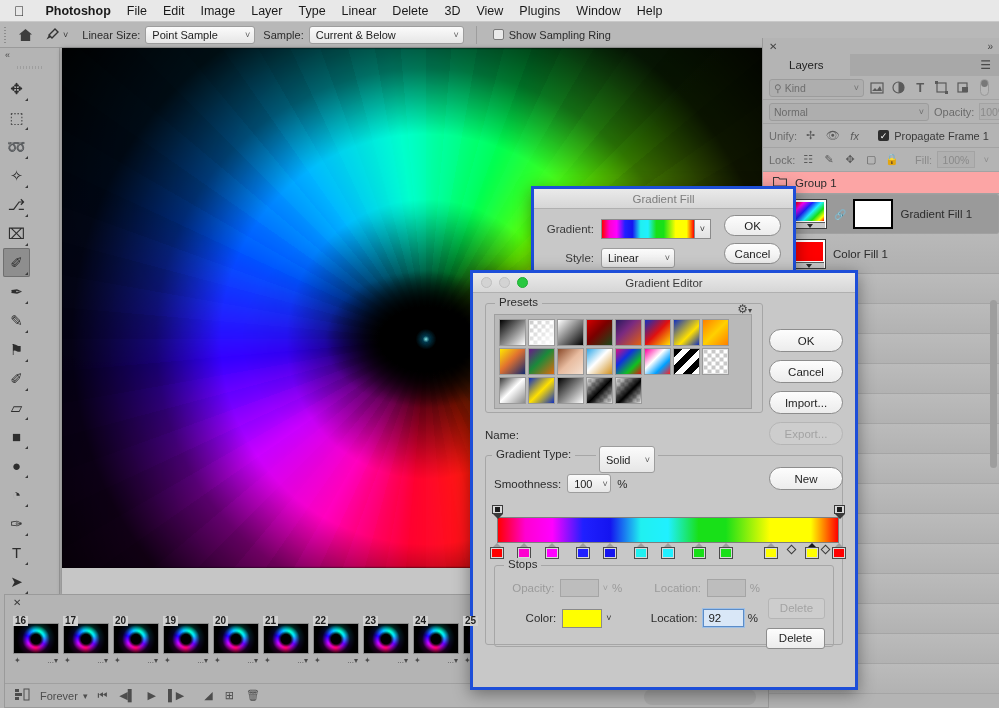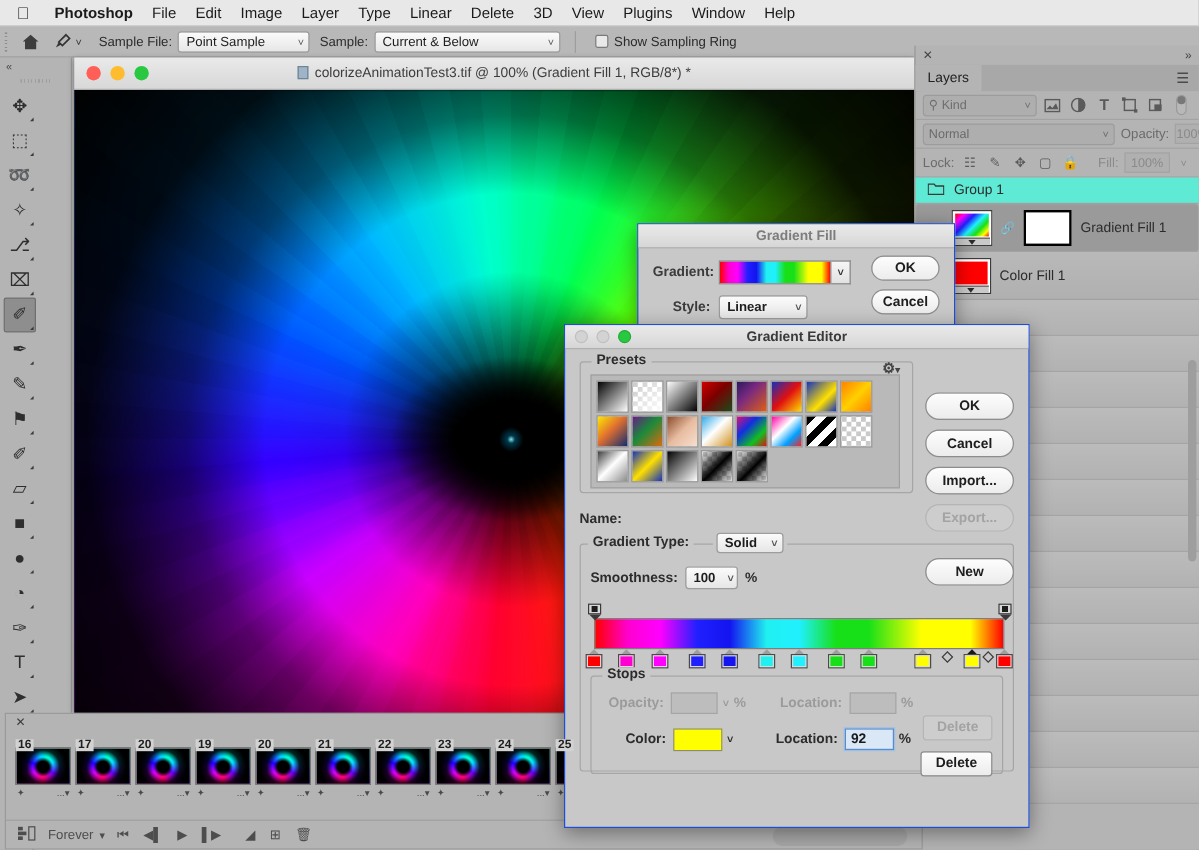--- a/index.html
+++ b/index.html
@@ -82,21 +82,21 @@
     border:1px solid #6d8598; vertical-align:-2px; margin-right:5px; }
   .canvas { position: relative; width: 700px; height: 520px; overflow: hidden; background: #000; }
   .canvas .layer { position: absolute; inset: 0; }
 
   
   .layers { position: absolute; left: 762px; top: 38px; width: 237px; height: 670px;
     background: #b4b4b4; border-left: 1px solid #999; }
   .lp-top { height: 16px; display:flex; align-items:center; justify-content:space-between;
     padding: 0 6px; color:#444; font-size:10px; }
   .lp-tabs { height: 22px; display:flex; align-items:flex-end; background:#a8a8a8; }
-  .lp-tab { height: 22px; padding: 0 10px; display:flex; align-items:center; font-size:11.5px;
+  .lp-tab { height: 22px; padding: 0 26px; display:flex; align-items:center; font-size:11.5px;
     background:#b4b4b4; color:#222; }
   .lp-burger { margin-left:auto; padding: 0 8px 4px 0; color:#4a4a4a; font-size:12px; }
   .lp-row { display:flex; align-items:center; height: 24px; padding: 0 6px; gap: 5px;
     border-bottom: 1px solid #a3a3a3; color:#3a3a3a; }
   .icbtn { width: 17px; height: 17px; display:flex; align-items:center; justify-content:center; color:#5a5a5a;}
   .lp-search { flex: 0 0 95px; height:18px; border:1px solid #9c9c9c; border-radius:3px;
     background:#aeaeae; display:flex; align-items:center; padding: 0 4px; gap:3px; color:#6e6e6e; font-size:10.5px;}
   .lp-blend { flex:0 0 160px; height:18px; border:1px solid #9c9c9c; border-radius:3px;
     background:#aeaeae; display:flex; align-items:center; padding:0 4px; color:#6b6b6b; font-size:10.5px;}
   .numfield { width: 40px; height: 17px; border:1px solid #a3a3a3; background:#b0b0b0;
@@ -108,21 +108,21 @@
   .lyr .eye { width: 16px; color:#4d4d4d; font-size:10px; }
   .thumb { width: 34px; height: 30px; border: 1px solid #3b3b3b; background:#fff; position:relative;}
   .thumb .mini { position:absolute; left:2px; right:2px; top:2px; bottom:7px; }
   .thumb .bar { position:absolute; left:1px; right:1px; bottom:0px; height:6px;
      background:#c9c9c9; border-top:1px solid #5a5a5a; }
   .thumb .bar:after { content:""; position:absolute; left:50%; top:1px; margin-left:-3px;
      border-left:3px solid transparent; border-right:3px solid transparent; border-top:4px solid #2a2a2a;}
   .masklink { color:#4b4b4b; font-size:10px; }
   .maskthumb { width: 40px; height: 30px; background:#fff; border: 2px solid #000; }
   .grp { display:flex; align-items:center; height:22px; padding-left: 10px; gap:8px;
-     border-bottom:1px solid #a1a1a1; font-size:11.5px; color:#2c2c2c; background:#5eead4;}
+     border-bottom:1px solid #a1a1a1; font-size:11.5px; color:#2c2c2c; background:#fca5a5;}
   .hiddenrow { height: 30px; border-bottom:1px solid #a5a5a5; font-size:11.5px; color:#3a3a3a;
      display:flex; align-items:center; padding-left: 22px;
      background: linear-gradient(to bottom,#bbb,#b2b2b2); }
   .scrollbar { position:absolute; right:2px; top:262px; width:7px; height:168px;
      background:#9e9e9e; border-radius:4px; }
 
   
   .timeline { position: absolute; left: 4px; top: 594px; width: 765px; height: 114px;
      background: #b4b4b4; border: 1px solid #9a9a9a; }
   .tl-top { height: 14px; display:flex; align-items:center; padding-left:8px; color:#3a3a3a; font-size:10px;}
@@ -139,21 +139,21 @@
      font-size: 8px; color:#4a4a4a; margin-top: 2px; padding: 0 1px;}
   .tl-ctrls { position:absolute; left:0; bottom:0; width: 100%; height: 24px;
      border-top:1px solid #a0a0a0; display:flex; align-items:center; gap: 10px; padding-left: 10px;
      color:#4d4d4d; font-size:11px;}
   .tl-ctrls .grpx { display:flex; gap:12px; align-items:center; }
   .tl-pill { position:absolute; right:12px; bottom:2px; width:112px; height:16px;
      background:#a8a8a8; border-radius:8px;}
 
   
   .dlg { position:absolute; background: #c8c8c8; box-shadow: 0 4px 16px rgba(0,0,0,.4);
-     border: 1px solid #1d4ed8; font-weight: bold; }
+     border: 3px solid #1d4ed8; }
   .dlg-title { height: 20px; background: linear-gradient(to bottom,#eaeaea,#d6d6d6);
      border-bottom:1px solid #b0b0b0; display:flex; align-items:center; position:relative; }
   .dlg-title .cap { position:absolute; left:0; right:0; text-align:center; font-size:11.5px; color:#7d7d7d;}
   .dlg-title.active .cap { color:#3a3a3a; }
   .dots { display:flex; gap:7px; padding-left:8px; }
   .dot { width:11px; height:11px; border-radius:50%; background:#d3d3d3; border:1px solid #bfbfbf;}
   .dot.green { background:#28c840; border-color:#20ad35; }
 
   
   #gfill { left: 531px; top: 186px; width: 265px; height: 92px; }
@@ -239,21 +239,21 @@
           <path d="M8 1 L15 7 h-2 v7 H3 V7 H1 Z" fill="#3d3d3d"></path>
         </svg>
     </span>
     <span class="opt-tool">
       <svg width="16" height="16" viewBox="0 0 16 16">
           <path d="M11 2l3 3-6 6-3-3z" fill="none" stroke="#333" stroke-width="1.4"></path>
           <path d="M5 8l-2.5 4.5L7 10z" fill="#333"></path>
         </svg>
       <span style="font-size:9px;color:#333;">˅</span>
     </span>
-    <span class="opt-label">Sample File:</span>
+    <span class="opt-label">Linear Size:</span>
     <span class="sel" style="width:110px;">
       <span>Point Sample</span>
       <span class="cv">˅</span>
     </span>
     <span class="opt-label">Sample:</span>
     <span class="sel" style="width:155px;">
       <span>Current &amp; Below</span>
       <span class="cv">˅</span>
     </span>
     <span class="sepv"></span>
@@ -355,30 +355,20 @@
         </span>
         <span class="tcell">
           <span style="font-size: 15px; color: rgb(46, 46, 46); line-height: 1;">•••</span>
           <i class="corner"></i>
         </span>
       </div>
 
   </div>
 
   <div class="docwin">
-    <div class="doctitle">
-      <div class="traffic">
-        <span class="tl r"></span>
-        <span class="tl y"></span>
-        <span class="tl g"></span>
-      </div>
-      <div class="tt">
-        <span class="fi"></span><span>colorizeAnimationTest3.tif @ 100% (Gradient Fill 1, RGB/8*) *</span>
-      </div>
-    </div>
     <div class="canvas">
       <div class="layer" style="background:#000;"></div>
       <div class="layer" style="background:
         radial-gradient(closest-side at 52% 56%, rgba(0,0,0,1) 0%, rgba(0,0,0,1) 14%, rgba(0,0,0,0.1) 30%, rgba(0,0,0,0) 55%),
         conic-gradient(from 185deg at 52% 56%,
           #ff0033 0deg, #ff00c0 25deg, #cc00ff 50deg, #3300ff 80deg,
           #0055ff 110deg, #00b7ff 140deg, #00ffd0 168deg, #00ff55 196deg,
           #66ff00 222deg, #e6ff00 248deg, #ffd000 272deg, #ff6a00 300deg,
           #ff2200 330deg, #ff0033 360deg);
         filter: blur(1px);"></div>
@@ -445,20 +435,30 @@
     <div class="lp-row">
       <span class="lp-blend">
         <span>Normal</span>
         <span style="margin-left:auto;font-size:9px;">˅</span>
       </span>
       <span style="color:#6b6b6b;">Opacity:</span>
       <span class="numfield">100%</span>
 
     </div>
 
+    <div class="lp-row">
+      <span style="color:#6b6b6b;">Unify:</span>
+      <span class="icbtn">✢</span>
+      <span class="icbtn">👁</span>
+      <span class="icbtn" style="font-style:italic;">fx</span>
+      <span style="display:flex;align-items:center;gap:5px;margin-left:10px;">
+        <span style="width:11px;height:11px;background:#2e2e2e;border-radius:2px;color:#fff;font-size:9px;display:flex;align-items:center;justify-content:center;">✓</span>
+        <span>Propagate Frame 1</span>
+      </span>
+    </div>
 
     <div class="lp-row">
       <span style="color:#6b6b6b;">Lock:</span>
       <span class="icbtn">☷</span>
       <span class="icbtn">✎</span>
       <span class="icbtn">✥</span>
       <span class="icbtn">▢</span>
       <span class="icbtn">🔒</span>
       <span style="margin-left:10px;color:#8a8a8a;">Fill:</span>
       <span class="numfield">100%</span>
@@ -705,21 +705,21 @@
           </div>
       </div>
 
       <div class="fieldrow" style="margin-top:16px;">
         <span style="width:44px;">Name:</span>
       </div>
 
       <div class="group" style="margin-top:14px;height:190px;padding-top:14px;">
         <span class="glabel" style="left:6px;">Gradient Type:</span>
         <span style="position:absolute;top:-10px;left:110px;background:#c8c8c8;padding:0 3px;">
-          <span class="sel" style="width:56px;height:17px;display:inline-flex;">
+          <span class="sel" style="width:56px;height:27px;display:inline-flex;">
             <span>Solid</span>
             <span class="cv">˅</span>
           </span>
         </span>
 
         <div class="fieldrow" style="margin-top:4px;">
           <span>Smoothness:</span>
           <span class="sel" style="width:44px;height:19px;margin-left:6px;">
             <span>100</span>
             <span class="cv">˅</span>

